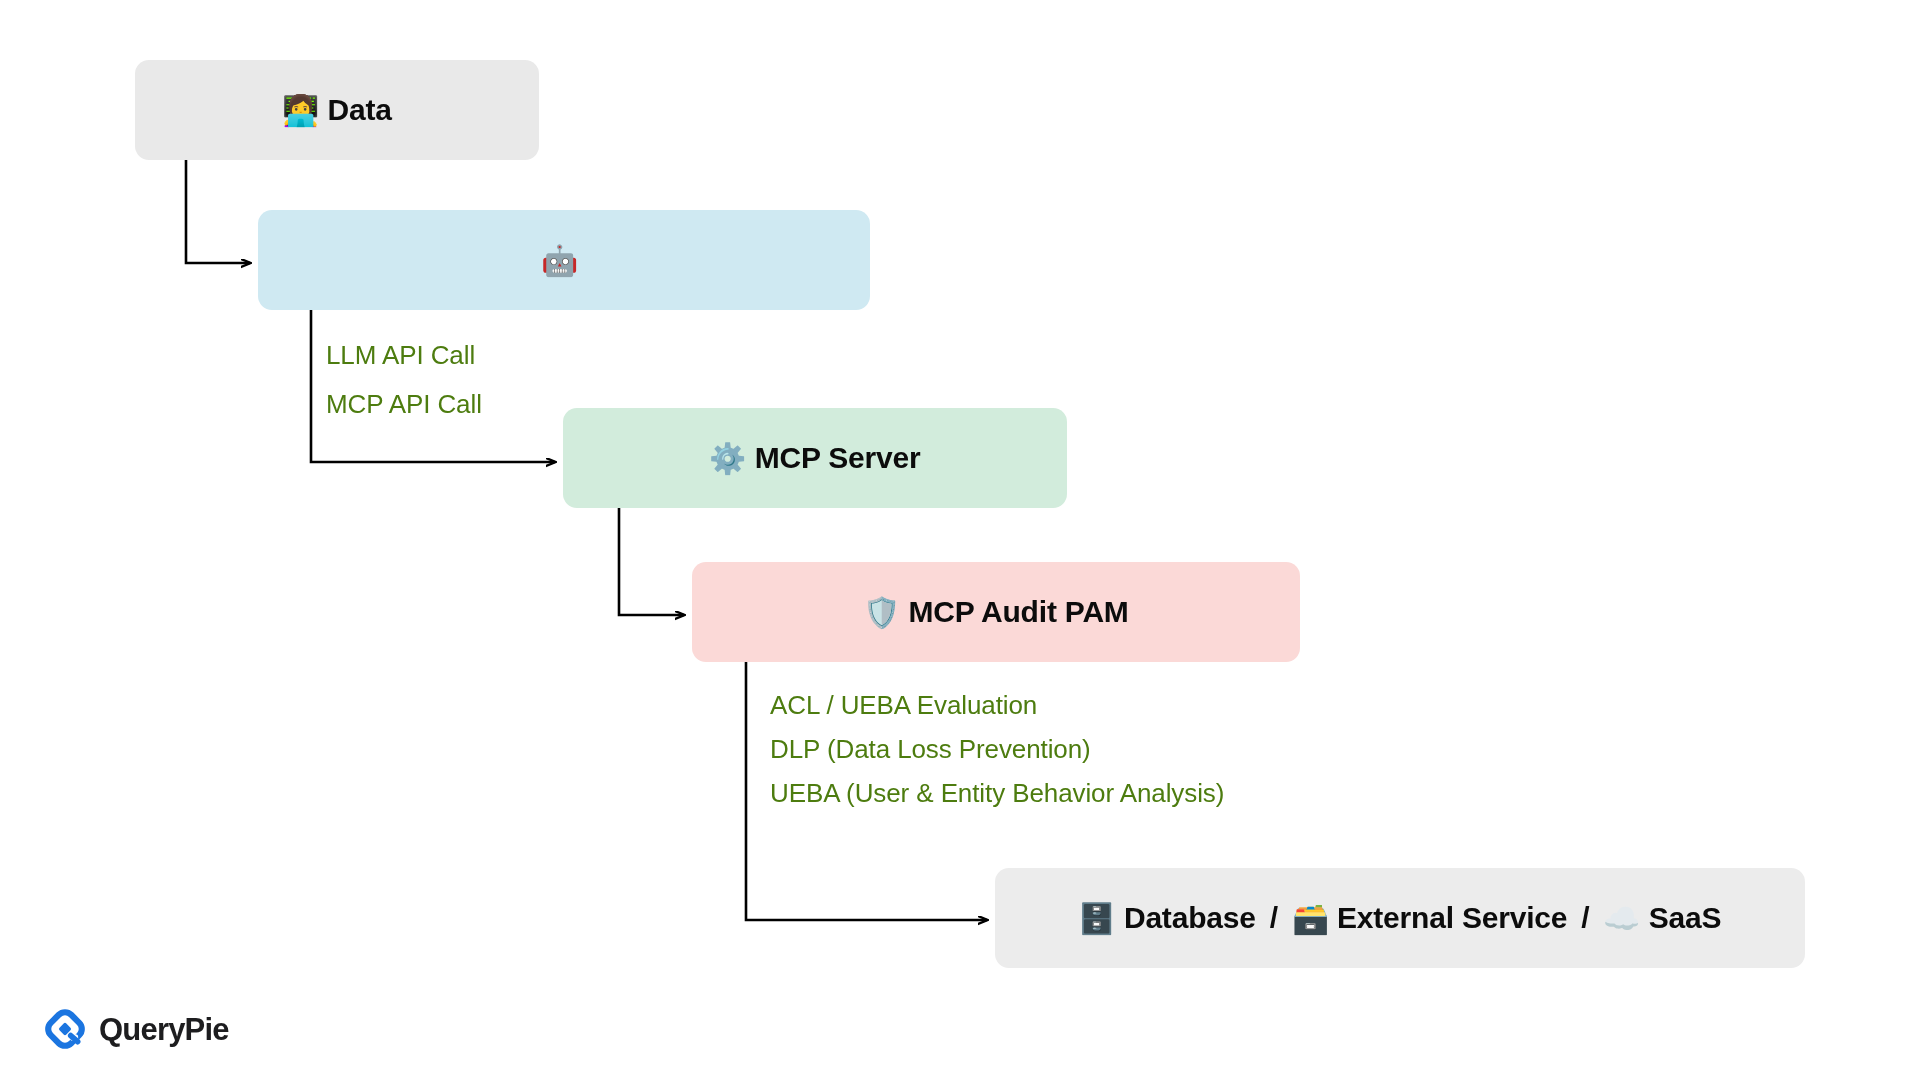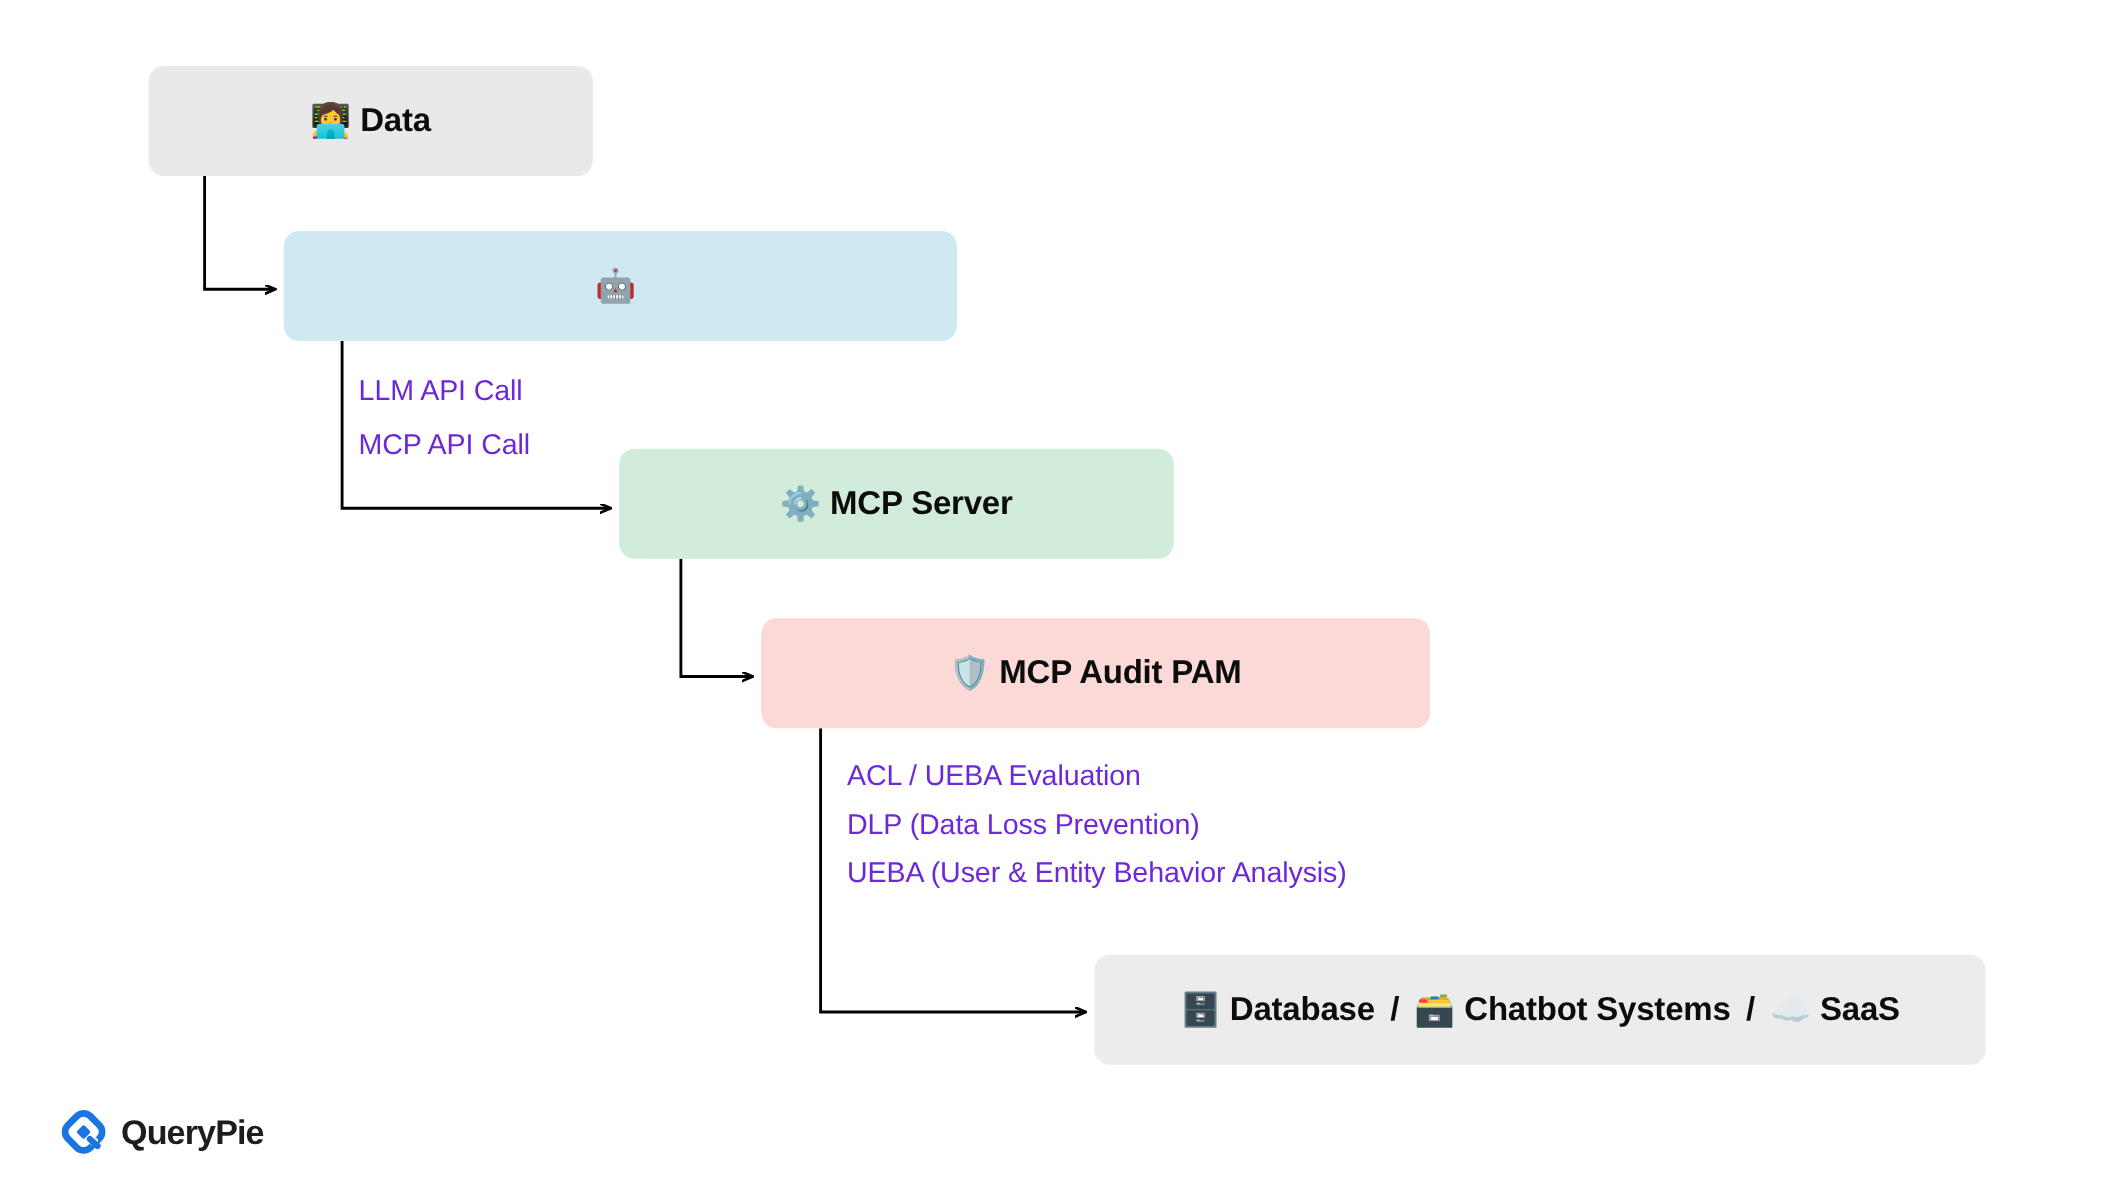--- a/index.html
+++ b/index.html
@@ -55,36 +55,36 @@
   #node-backends    { left: 995px;  top: 868px; width: 810px; height: 100px; background: #ececec; font-size: 30px; }
 
   #node-backends .seg { display: inline-flex; align-items: center; }
   #node-backends .sep { display: inline-block; padding: 0 14px; font-weight: 700; }
 
   
   .edge-labels {
     position: absolute;
     font-size: 26px;
     font-weight: 400;
-    color: #6d28d9;
+    color: #4d7c0f;
     letter-spacing: -0.1px;
     white-space: nowrap;
   }
   .edge-labels .line { display: block; }
 
   #labels-agent-to-server { left: 326px; top: 340px; }
   #labels-agent-to-server .line { margin-bottom: 18px; }
 
   #labels-pam-to-backend  { left: 770px; top: 690px; }
   #labels-pam-to-backend .line { margin-bottom: 13px; }
 
   
   #brand {
     position: absolute;
-    left: 55px;
+    left: 44px;
     top: 1008px;
     display: flex;
     align-items: center;
     gap: 13px;
   }
   #brand .mark { width: 42px; height: 42px; flex: 0 0 42px; }
   #brand .wordmark {
     font-size: 31px;
     font-weight: 700;
     color: #1d1d1f;
@@ -141,21 +141,21 @@
   </div>
 
   <div class="node" id="node-backends">
     <span class="seg">
         <span class="emoji">🗄️</span>
         <span class="label">Database</span>
       </span>
       <span class="sep">/</span>
       <span class="seg">
         <span class="emoji">🗃️</span>
-        <span class="label">Chatbot Systems</span>
+        <span class="label">External Service</span>
       </span>
       <span class="sep">/</span>
       <span class="seg">
         <span class="emoji">☁️</span>
         <span class="label">SaaS</span>
       </span>
   </div>
 
   <div class="edge-labels" id="labels-agent-to-server">
     <span class="line">LLM API Call</span>

